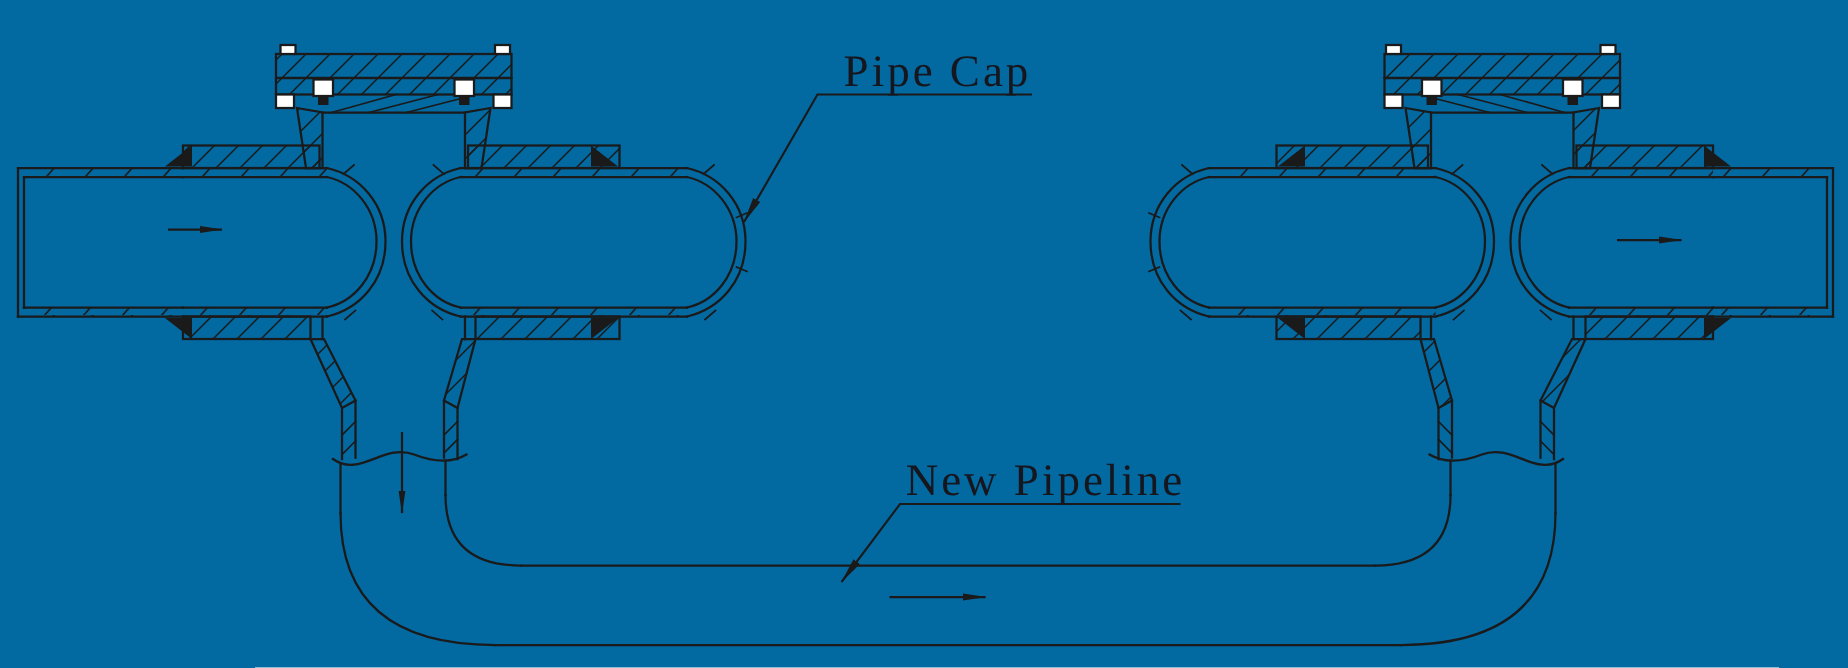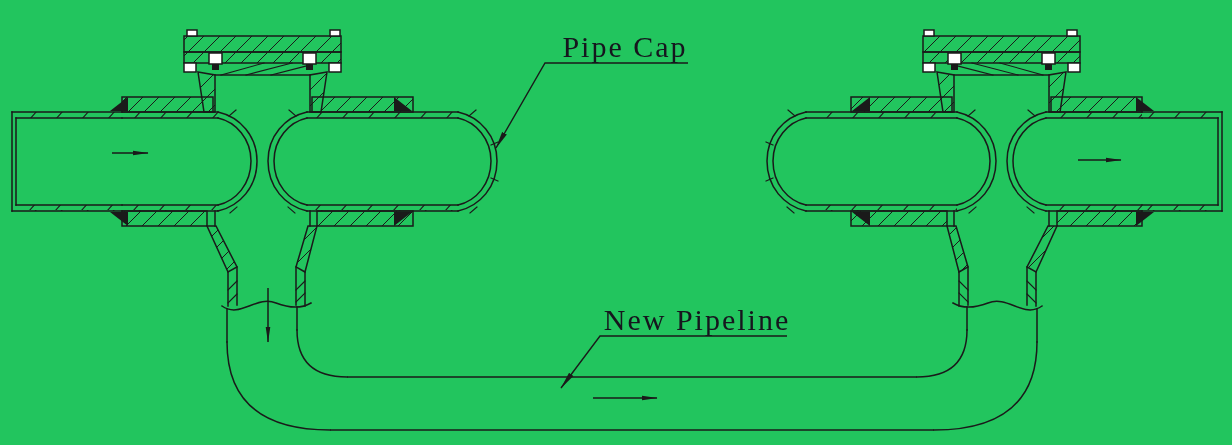--- a/index.html
+++ b/index.html
@@ -1,16 +1,16 @@
 <!DOCTYPE html>
 <html><head>
 <meta charset="utf-8">
 <style>
   html,body{margin:0;padding:0;background:#ffffff;}
-  .canvas{position:relative;width:1232px;height:445px;background:#22c55e;overflow:hidden;}
+  .canvas{position:relative;width:1232px;height:445px;background:#0369a1;overflow:hidden;}
   svg{display:block;}
   .lbl{
     font-family:"Liberation Serif","DejaVu Serif",serif;
     font-size:30px;
     letter-spacing:2px;
     fill:#16161e;
   }
 </style>
 </head>
 <body>

